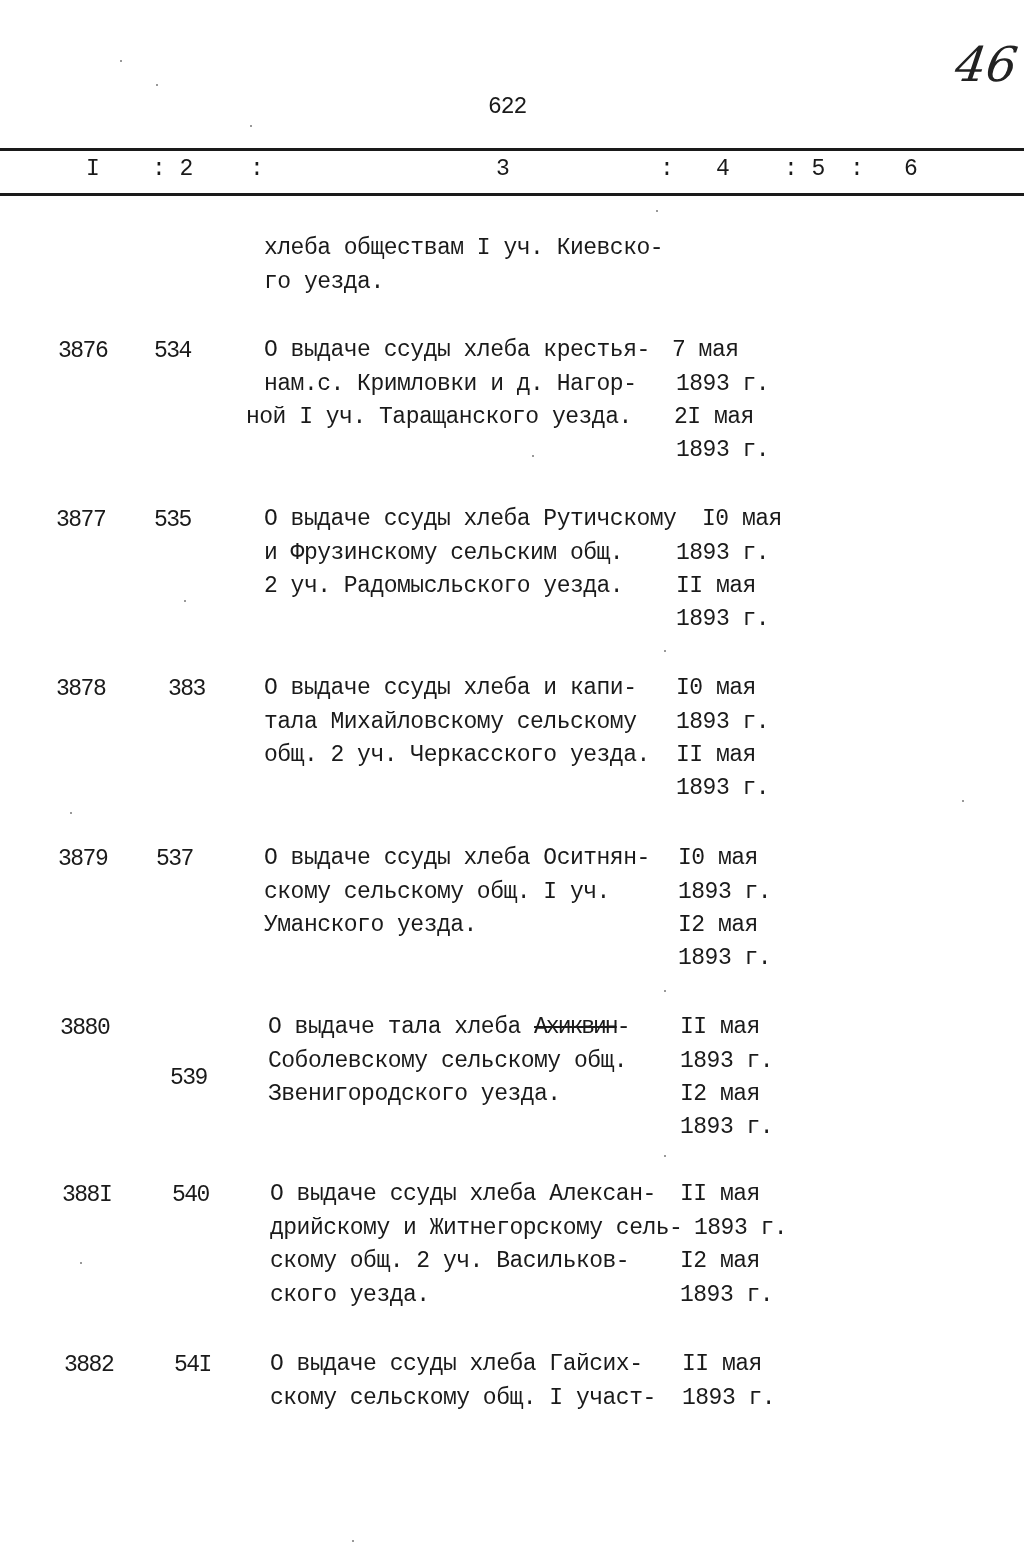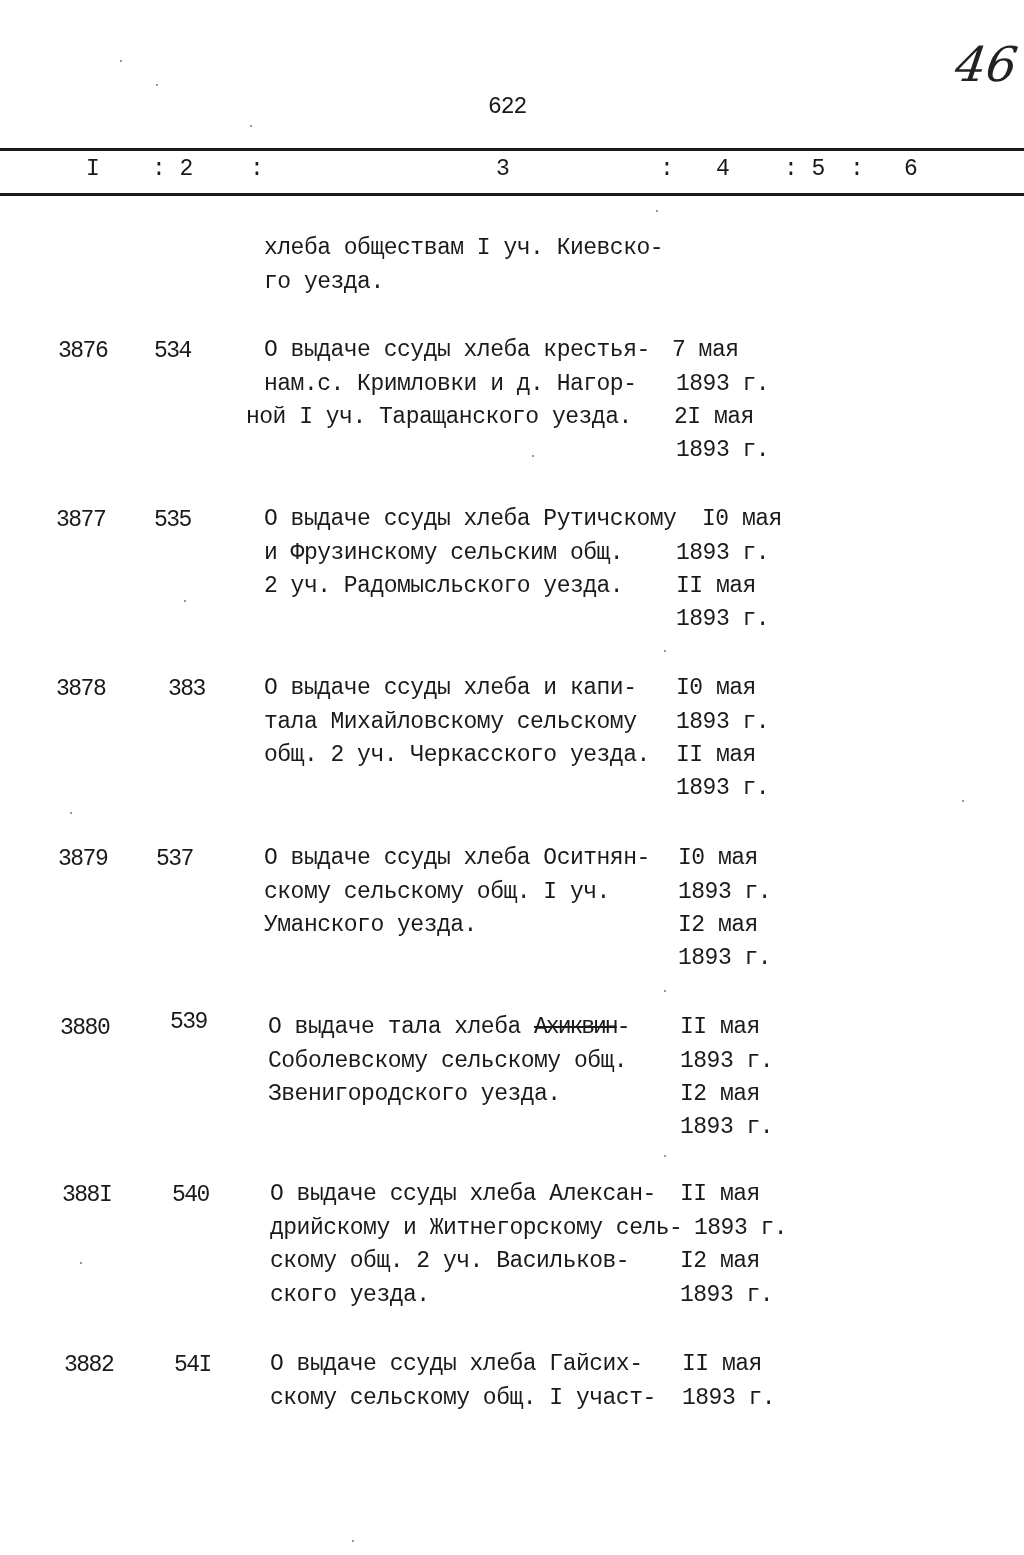--- a/index.html
+++ b/index.html
@@ -143,21 +143,21 @@
     <div class="entry-text" style="left:264px; top:876px">скому сельскому общ. I уч.</div>
     <div class="entry-text" style="left:264px; top:909px">Уманского уезда.</div>
     <div class="entry-text" style="left:678px; top:842px">I0 мая</div>
     <div class="entry-text" style="left:678px; top:876px">1893 г.</div>
     <div class="entry-text" style="left:678px; top:909px">I2 мая</div>
     <div class="entry-text" style="left:678px; top:942px">1893 г.</div>
   </div>
 
   <div>
     <span class="num" style="left:60px; top:1015px">3880</span>
-    <span class="num" style="left:170px; top:1009px">539</span>
+    <span class="num" style="left:170px; top:1065px">539</span>
     <div class="entry-text" style="left:268px; top:1011px"><span>О выдаче тала хлеба </span><span class="struck">Ахиквин</span><span>-</span></div>
     <div class="entry-text" style="left:268px; top:1045px">Соболевскому сельскому общ.</div>
     <div class="entry-text" style="left:268px; top:1078px">Звенигородского уезда.</div>
     <div class="entry-text" style="left:680px; top:1011px">II мая</div>
     <div class="entry-text" style="left:680px; top:1045px">1893 г.</div>
     <div class="entry-text" style="left:680px; top:1078px">I2 мая</div>
     <div class="entry-text" style="left:680px; top:1111px">1893 г.</div>
   </div>
 
   <div>

